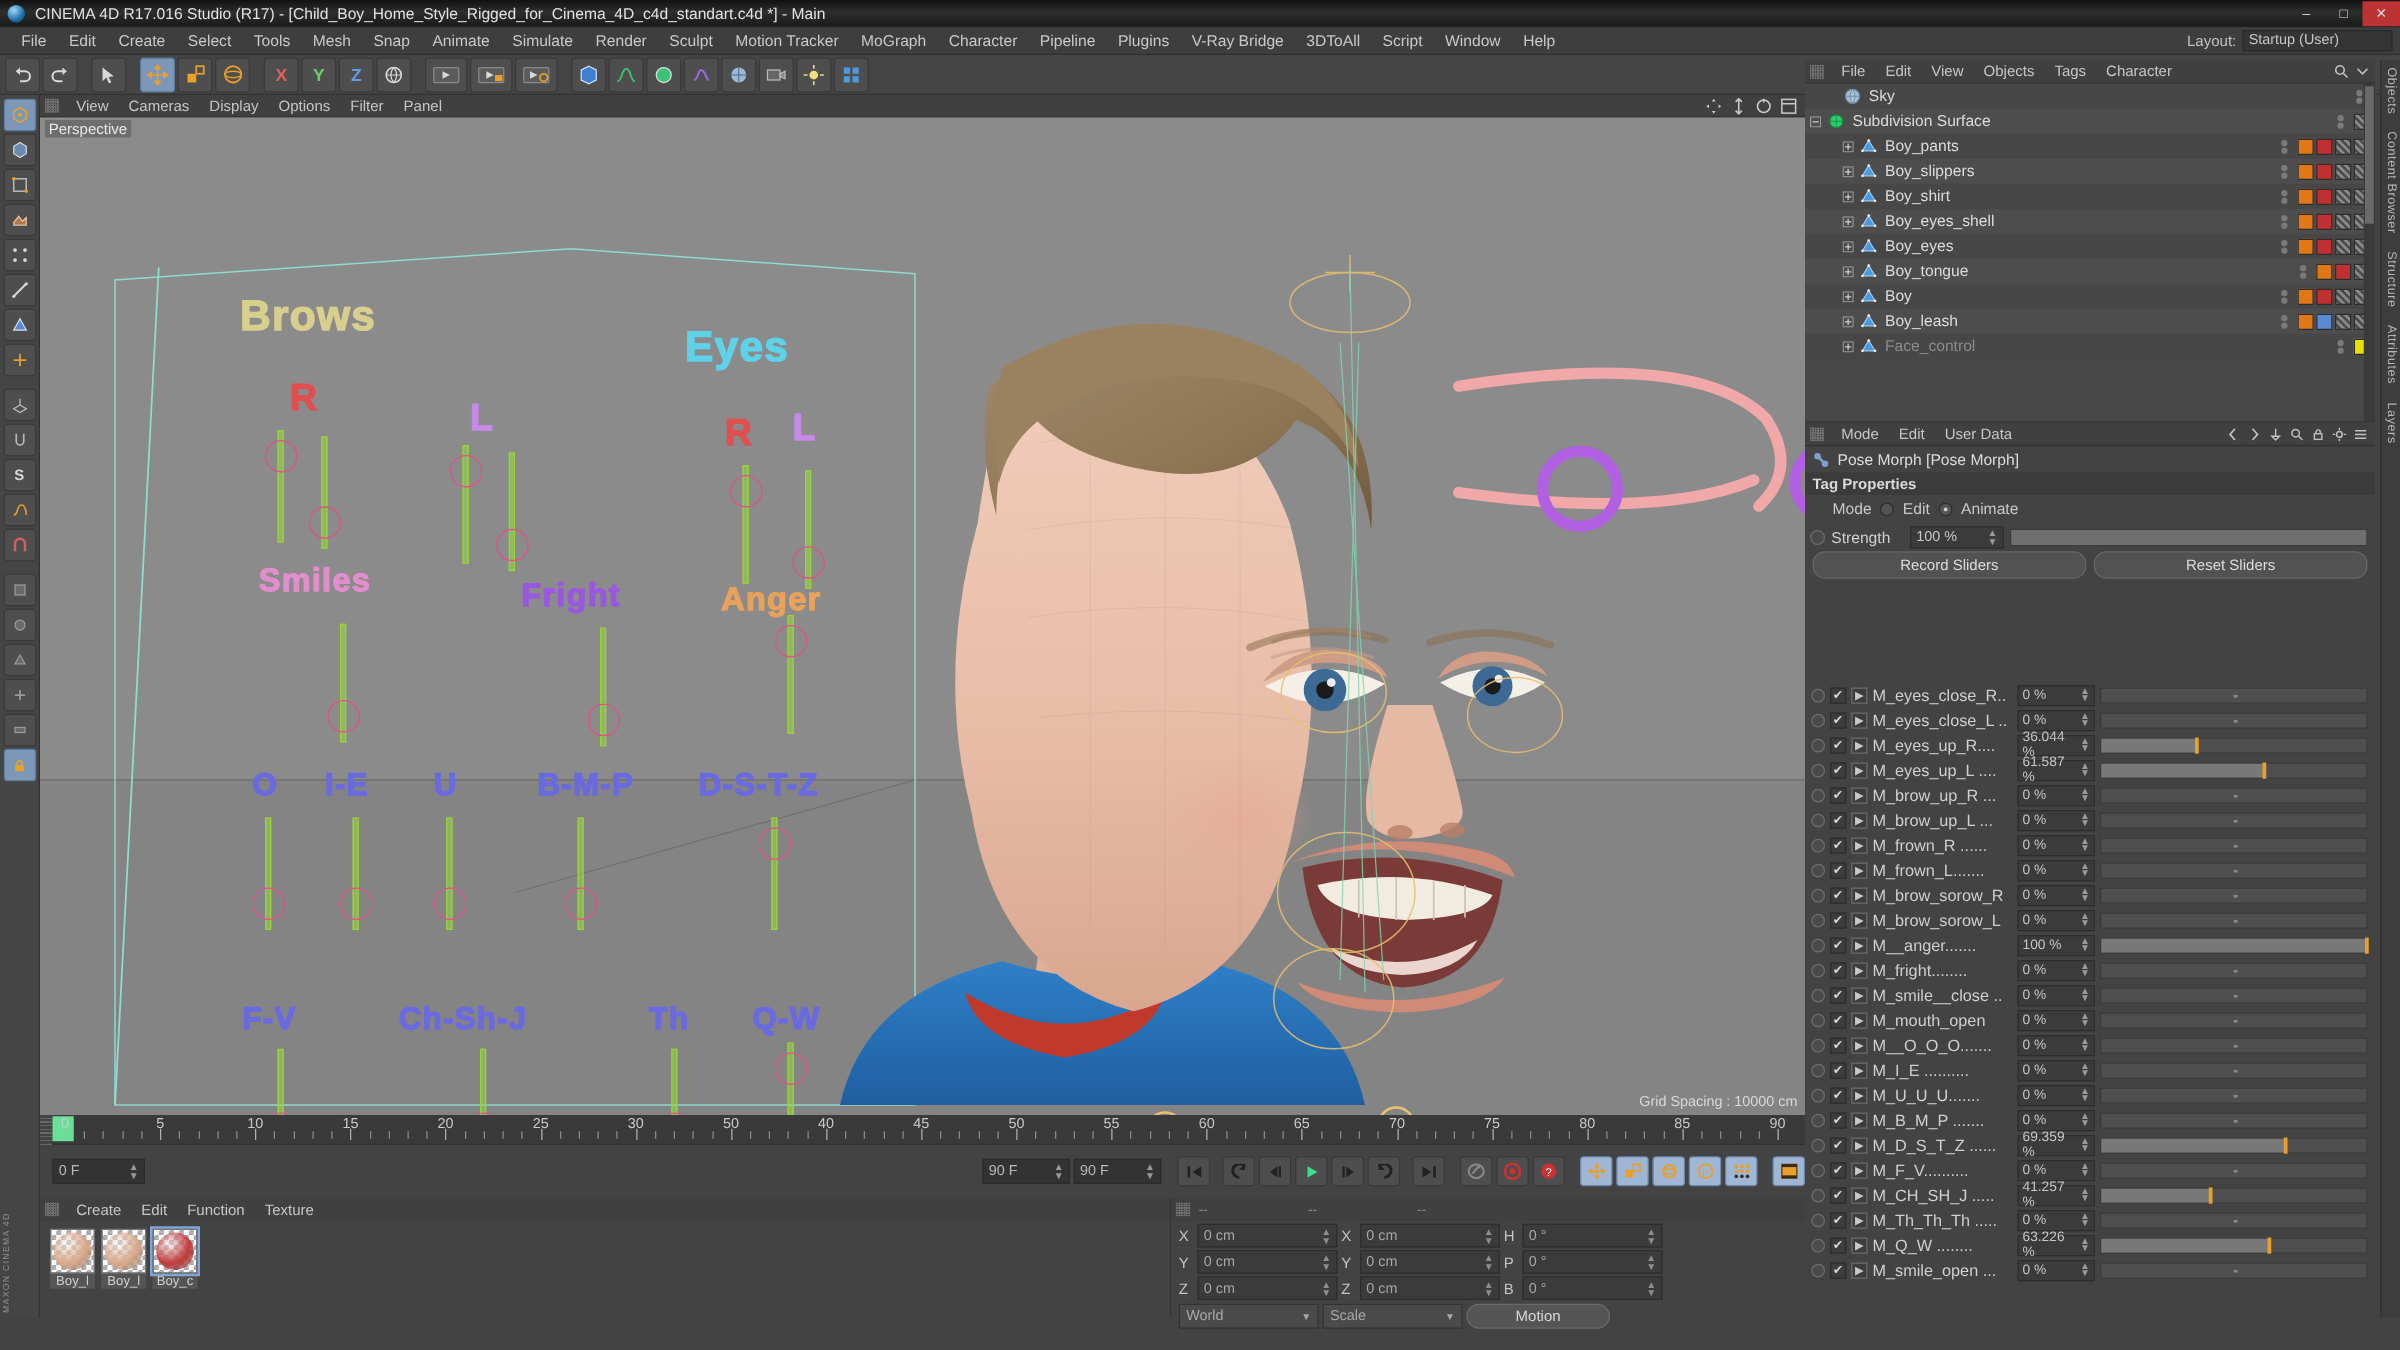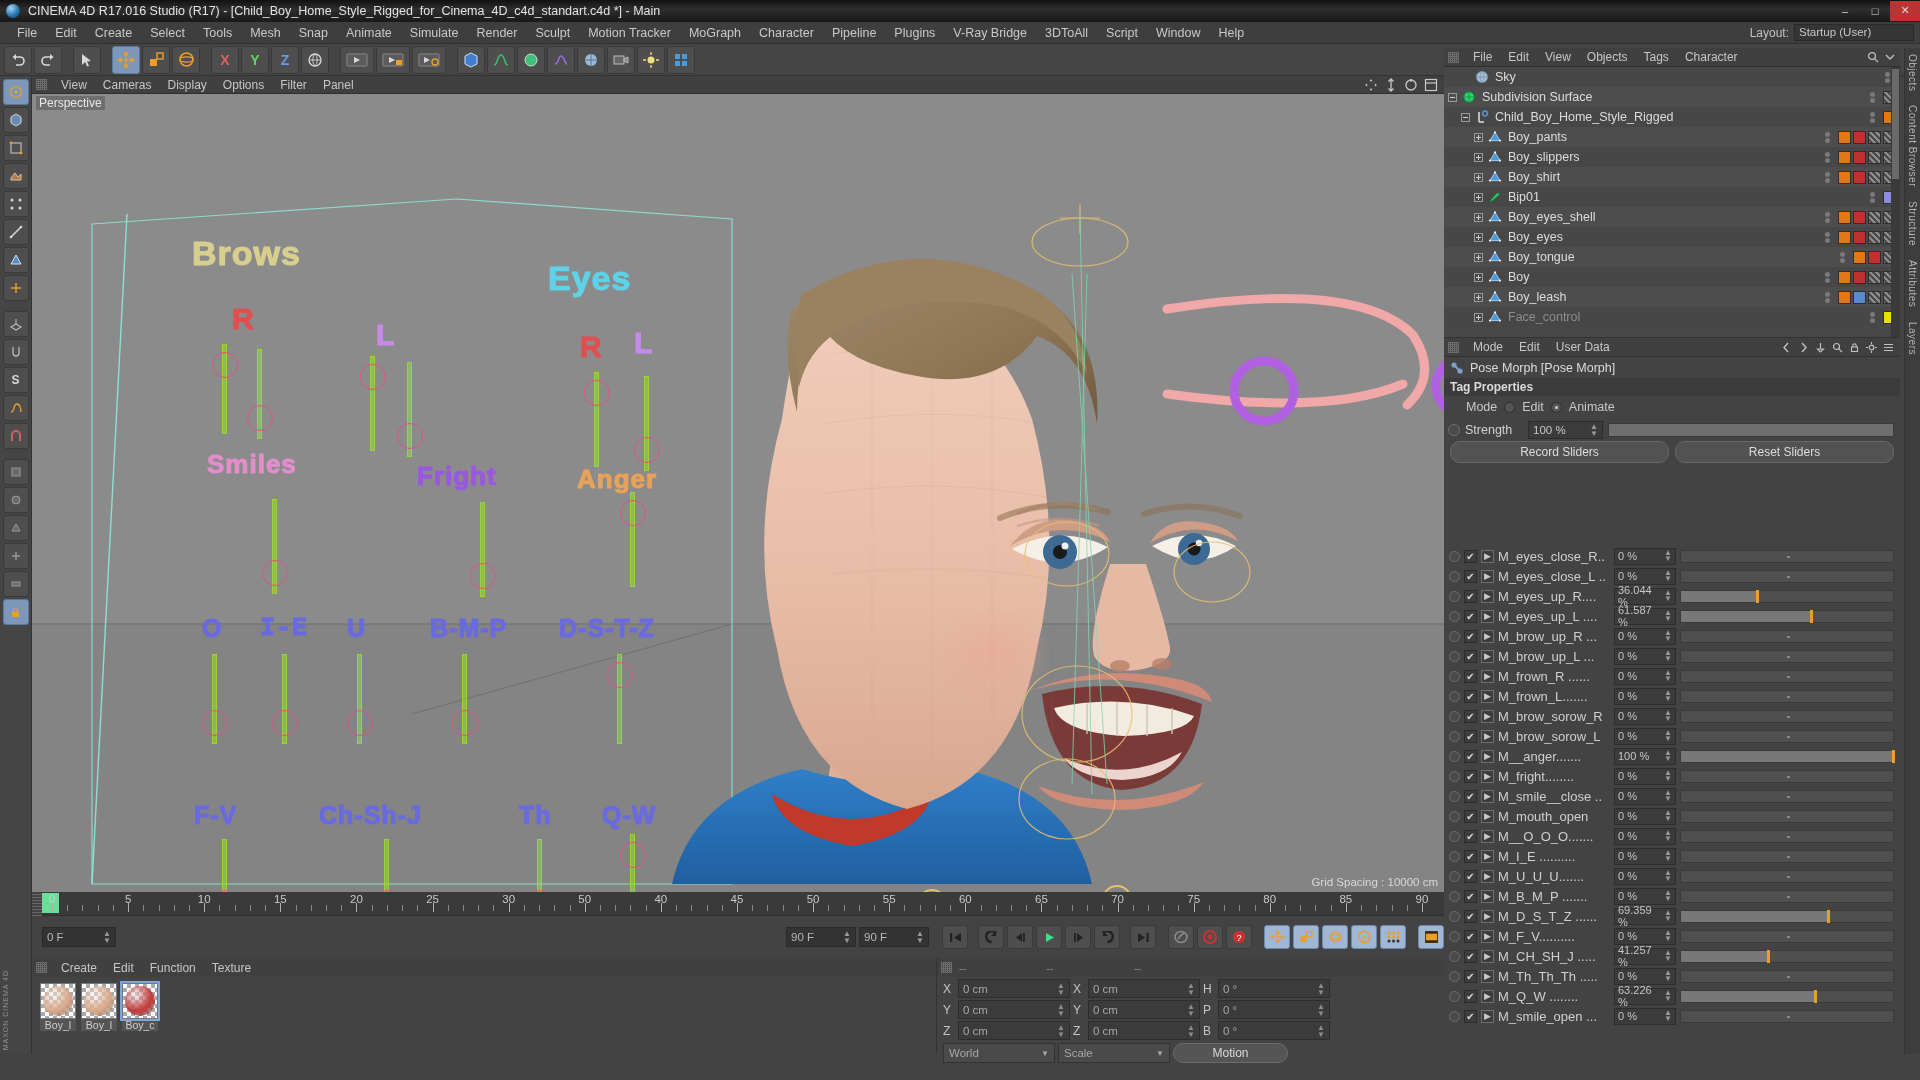--- a/index.html
+++ b/index.html
@@ -649,21 +649,21 @@
           <div class="fc" style="left: 160px; top: 140px; color: rgb(216, 207, 142);">Brows</div>
           <div class="fc" style="left: 516px; top: 165px; color: rgb(94, 210, 232);">Eyes</div>
           <div class="fc" style="font-size: 30px; left: 200px; top: 208px; color: rgb(224, 80, 80);">R</div>
           <div class="fc" style="font-size: 30px; left: 344px; top: 224px; color: rgb(200, 138, 232);">L</div>
           <div class="fc" style="font-size: 30px; left: 548px; top: 236px; color: rgb(224, 80, 80);">R</div>
           <div class="fc" style="font-size: 30px; left: 602px; top: 232px; color: rgb(200, 138, 232);">L</div>
           <div class="fc sm" style="left: 175px; top: 355px; color: rgb(226, 142, 205);">Smiles</div>
           <div class="fc sm" style="left: 385px; top: 367px; color: rgb(154, 87, 224);">Fright</div>
           <div class="fc sm" style="left: 545px; top: 370px; color: rgb(232, 162, 90);">Anger</div>
           <div class="fc ph" style="left: 170px; top: 520px; color: rgb(106, 106, 224);">O</div>
-          <div class="fc ph" style="left: 228px; top: 520px; color: rgb(106, 106, 224); font-family: Liberation Mono, monospace;">I-E</div>
+          <div class="fc ph" style="left: 228px; top: 520px; color: rgb(106, 106, 224);">I-E</div>
           <div class="fc ph" style="left: 315px; top: 520px; color: rgb(106, 106, 224);">U</div>
           <div class="fc ph" style="left: 398px; top: 520px; color: rgb(106, 106, 224);">B-M-P</div>
           <div class="fc ph" style="left: 527px; top: 520px; color: rgb(106, 106, 224);">D-S-T-Z</div>
           <div class="fc ph" style="left: 162px; top: 707px; color: rgb(106, 106, 224);">F-V</div>
           <div class="fc ph" style="left: 287px; top: 707px; color: rgb(106, 106, 224);">Ch-Sh-J</div>
           <div class="fc ph" style="left: 487px; top: 707px; color: rgb(106, 106, 224);">Th</div>
           <div class="fc ph" style="left: 570px; top: 707px; color: rgb(106, 106, 224);">Q-W</div>
         </div>
       <div id="face-sliders">
           <div class="slid" style="left: 190px; top: 250px; height: 90px;"></div>
@@ -1109,60 +1109,64 @@
           <div class="nm">Subdivision Surface</div>
           <div class="tags">
             <div style="display: flex; flex-direction: column; gap: 1px; margin-right: 6px;">
               <span style="width:5px;height:5px;border-radius:50%;background:#7a7a7a;display:block"></span>
               <span style="width:5px;height:5px;border-radius:50%;background:#7a7a7a;display:block"></span>
             </div>
             <span class="tagchip" style="background-image: linear-gradient(45deg, rgb(140, 140, 140) 25%, rgb(74, 74, 74) 25%, rgb(74, 74, 74) 50%, rgb(140, 140, 140) 50%, rgb(140, 140, 140) 75%, rgb(74, 74, 74) 75%); background-size: 6px 6px;"></span>
           </div>
         </div>
         <div class="orow">
-          <div style="width: 17px;"></div>
+          <div style="width: 30px;"></div>
           <div class="tree">
             <svg width="9" height="9" viewBox="0 0 9 9">
               <rect x=".5" y=".5" width="8" height="8" fill="none" stroke="#9a9a9a"></rect>
-              <path d="M2 4.5h5" stroke="#d0d0d0"></path>
+              <path d="M2 4.5h5M4.5 2v5" stroke="#d0d0d0"></path>
             </svg>
           </div>
           <div class="ico">
             <svg width="14" height="14" viewBox="0 0 14 14">
-              <path d="M4 2v10" stroke="#d8d8d8" stroke-width="1.6"></path>
-              <path d="M4 12h5" stroke="#d8d8d8" stroke-width="1.6"></path>
-              <circle cx="10" cy="3.5" r="2.4" fill="none" stroke="#4a9ae0" stroke-width="1.5"></circle>
-            </svg>
-          </div>
-          <div class="nm">Child_Boy_Home_Style_Rigged</div>
+              <path d="M7 2.4l5 8.2H2z" fill="#4a9ae0" stroke="#9fcbef"></path>
+              <circle cx="7" cy="2.4" r="1.1" fill="#eee"></circle>
+              <circle cx="2" cy="10.6" r="1.1" fill="#eee"></circle>
+              <circle cx="12" cy="10.6" r="1.1" fill="#eee"></circle>
+            </svg>
+          </div>
+          <div class="nm">Boy_pants</div>
           <div class="tags">
             <div style="display: flex; flex-direction: column; gap: 1px; margin-right: 6px;">
               <span style="width:5px;height:5px;border-radius:50%;background:#7a7a7a;display:block"></span>
               <span style="width:5px;height:5px;border-radius:50%;background:#7a7a7a;display:block"></span>
             </div>
             <span class="tagchip" style="background: rgb(224, 120, 24);"></span>
+            <span class="tagchip" style="background: rgb(192, 48, 48);"></span>
+            <span class="tagchip" style="background-image: linear-gradient(45deg, rgb(140, 140, 140) 25%, rgb(74, 74, 74) 25%, rgb(74, 74, 74) 50%, rgb(140, 140, 140) 50%, rgb(140, 140, 140) 75%, rgb(74, 74, 74) 75%); background-size: 6px 6px;"></span>
+            <span class="tagchip" style="background-image: linear-gradient(45deg, rgb(140, 140, 140) 25%, rgb(74, 74, 74) 25%, rgb(74, 74, 74) 50%, rgb(140, 140, 140) 50%, rgb(140, 140, 140) 75%, rgb(74, 74, 74) 75%); background-size: 6px 6px;"></span>
           </div>
         </div>
         <div class="orow">
           <div style="width: 30px;"></div>
           <div class="tree">
             <svg width="9" height="9" viewBox="0 0 9 9">
               <rect x=".5" y=".5" width="8" height="8" fill="none" stroke="#9a9a9a"></rect>
               <path d="M2 4.5h5M4.5 2v5" stroke="#d0d0d0"></path>
             </svg>
           </div>
           <div class="ico">
             <svg width="14" height="14" viewBox="0 0 14 14">
               <path d="M7 2.4l5 8.2H2z" fill="#4a9ae0" stroke="#9fcbef"></path>
               <circle cx="7" cy="2.4" r="1.1" fill="#eee"></circle>
               <circle cx="2" cy="10.6" r="1.1" fill="#eee"></circle>
               <circle cx="12" cy="10.6" r="1.1" fill="#eee"></circle>
             </svg>
           </div>
-          <div class="nm">Boy_pants</div>
+          <div class="nm">Boy_slippers</div>
           <div class="tags">
             <div style="display: flex; flex-direction: column; gap: 1px; margin-right: 6px;">
               <span style="width:5px;height:5px;border-radius:50%;background:#7a7a7a;display:block"></span>
               <span style="width:5px;height:5px;border-radius:50%;background:#7a7a7a;display:block"></span>
             </div>
             <span class="tagchip" style="background: rgb(224, 120, 24);"></span>
             <span class="tagchip" style="background: rgb(192, 48, 48);"></span>
             <span class="tagchip" style="background-image: linear-gradient(45deg, rgb(140, 140, 140) 25%, rgb(74, 74, 74) 25%, rgb(74, 74, 74) 50%, rgb(140, 140, 140) 50%, rgb(140, 140, 140) 75%, rgb(74, 74, 74) 75%); background-size: 6px 6px;"></span>
             <span class="tagchip" style="background-image: linear-gradient(45deg, rgb(140, 140, 140) 25%, rgb(74, 74, 74) 25%, rgb(74, 74, 74) 50%, rgb(140, 140, 140) 50%, rgb(140, 140, 140) 75%, rgb(74, 74, 74) 75%); background-size: 6px 6px;"></span>
           </div>
@@ -1176,80 +1180,30 @@
             </svg>
           </div>
           <div class="ico">
             <svg width="14" height="14" viewBox="0 0 14 14">
               <path d="M7 2.4l5 8.2H2z" fill="#4a9ae0" stroke="#9fcbef"></path>
               <circle cx="7" cy="2.4" r="1.1" fill="#eee"></circle>
               <circle cx="2" cy="10.6" r="1.1" fill="#eee"></circle>
               <circle cx="12" cy="10.6" r="1.1" fill="#eee"></circle>
             </svg>
           </div>
-          <div class="nm">Boy_slippers</div>
+          <div class="nm">Boy_shirt</div>
           <div class="tags">
             <div style="display: flex; flex-direction: column; gap: 1px; margin-right: 6px;">
               <span style="width:5px;height:5px;border-radius:50%;background:#7a7a7a;display:block"></span>
               <span style="width:5px;height:5px;border-radius:50%;background:#7a7a7a;display:block"></span>
             </div>
             <span class="tagchip" style="background: rgb(224, 120, 24);"></span>
             <span class="tagchip" style="background: rgb(192, 48, 48);"></span>
             <span class="tagchip" style="background-image: linear-gradient(45deg, rgb(140, 140, 140) 25%, rgb(74, 74, 74) 25%, rgb(74, 74, 74) 50%, rgb(140, 140, 140) 50%, rgb(140, 140, 140) 75%, rgb(74, 74, 74) 75%); background-size: 6px 6px;"></span>
             <span class="tagchip" style="background-image: linear-gradient(45deg, rgb(140, 140, 140) 25%, rgb(74, 74, 74) 25%, rgb(74, 74, 74) 50%, rgb(140, 140, 140) 50%, rgb(140, 140, 140) 75%, rgb(74, 74, 74) 75%); background-size: 6px 6px;"></span>
-          </div>
-        </div>
-        <div class="orow">
-          <div style="width: 30px;"></div>
-          <div class="tree">
-            <svg width="9" height="9" viewBox="0 0 9 9">
-              <rect x=".5" y=".5" width="8" height="8" fill="none" stroke="#9a9a9a"></rect>
-              <path d="M2 4.5h5M4.5 2v5" stroke="#d0d0d0"></path>
-            </svg>
-          </div>
-          <div class="ico">
-            <svg width="14" height="14" viewBox="0 0 14 14">
-              <path d="M7 2.4l5 8.2H2z" fill="#4a9ae0" stroke="#9fcbef"></path>
-              <circle cx="7" cy="2.4" r="1.1" fill="#eee"></circle>
-              <circle cx="2" cy="10.6" r="1.1" fill="#eee"></circle>
-              <circle cx="12" cy="10.6" r="1.1" fill="#eee"></circle>
-            </svg>
-          </div>
-          <div class="nm">Boy_shirt</div>
-          <div class="tags">
-            <div style="display: flex; flex-direction: column; gap: 1px; margin-right: 6px;">
-              <span style="width:5px;height:5px;border-radius:50%;background:#7a7a7a;display:block"></span>
-              <span style="width:5px;height:5px;border-radius:50%;background:#7a7a7a;display:block"></span>
-            </div>
-            <span class="tagchip" style="background: rgb(224, 120, 24);"></span>
-            <span class="tagchip" style="background: rgb(192, 48, 48);"></span>
-            <span class="tagchip" style="background-image: linear-gradient(45deg, rgb(140, 140, 140) 25%, rgb(74, 74, 74) 25%, rgb(74, 74, 74) 50%, rgb(140, 140, 140) 50%, rgb(140, 140, 140) 75%, rgb(74, 74, 74) 75%); background-size: 6px 6px;"></span>
-            <span class="tagchip" style="background-image: linear-gradient(45deg, rgb(140, 140, 140) 25%, rgb(74, 74, 74) 25%, rgb(74, 74, 74) 50%, rgb(140, 140, 140) 50%, rgb(140, 140, 140) 75%, rgb(74, 74, 74) 75%); background-size: 6px 6px;"></span>
-          </div>
-        </div>
-        <div class="orow">
-          <div style="width: 30px;"></div>
-          <div class="tree">
-            <svg width="9" height="9" viewBox="0 0 9 9">
-              <rect x=".5" y=".5" width="8" height="8" fill="none" stroke="#9a9a9a"></rect>
-              <path d="M2 4.5h5M4.5 2v5" stroke="#d0d0d0"></path>
-            </svg>
-          </div>
-          <div class="ico">
-            <svg width="14" height="14" viewBox="0 0 14 14">
-              <path d="M2 11l7-8 3 1-8 7z" fill="#3ecf6e" stroke="#0f8a40"></path>
-            </svg>
-          </div>
-          <div class="nm">Bip01</div>
-          <div class="tags">
-            <div style="display: flex; flex-direction: column; gap: 1px; margin-right: 6px;">
-              <span style="width:5px;height:5px;border-radius:50%;background:#7a7a7a;display:block"></span>
-              <span style="width:5px;height:5px;border-radius:50%;background:#7a7a7a;display:block"></span>
-            </div>
-            <span class="tagchip" style="background: rgb(140, 140, 224);"></span>
           </div>
         </div>
         <div class="orow">
           <div style="width: 30px;"></div>
           <div class="tree">
             <svg width="9" height="9" viewBox="0 0 9 9">
               <rect x=".5" y=".5" width="8" height="8" fill="none" stroke="#9a9a9a"></rect>
               <path d="M2 4.5h5M4.5 2v5" stroke="#d0d0d0"></path>
             </svg>
           </div>

